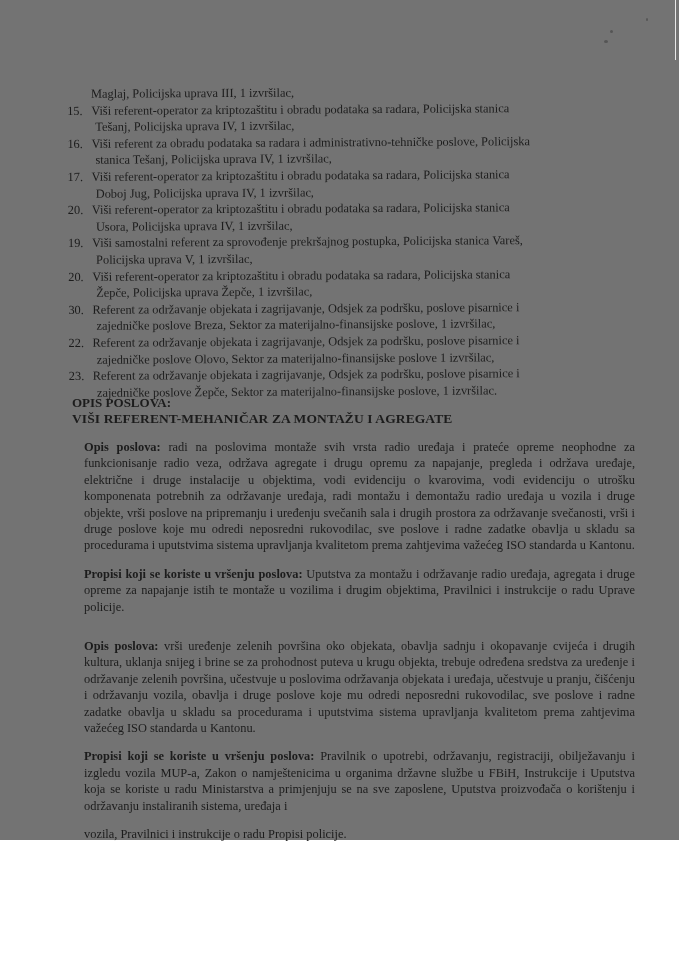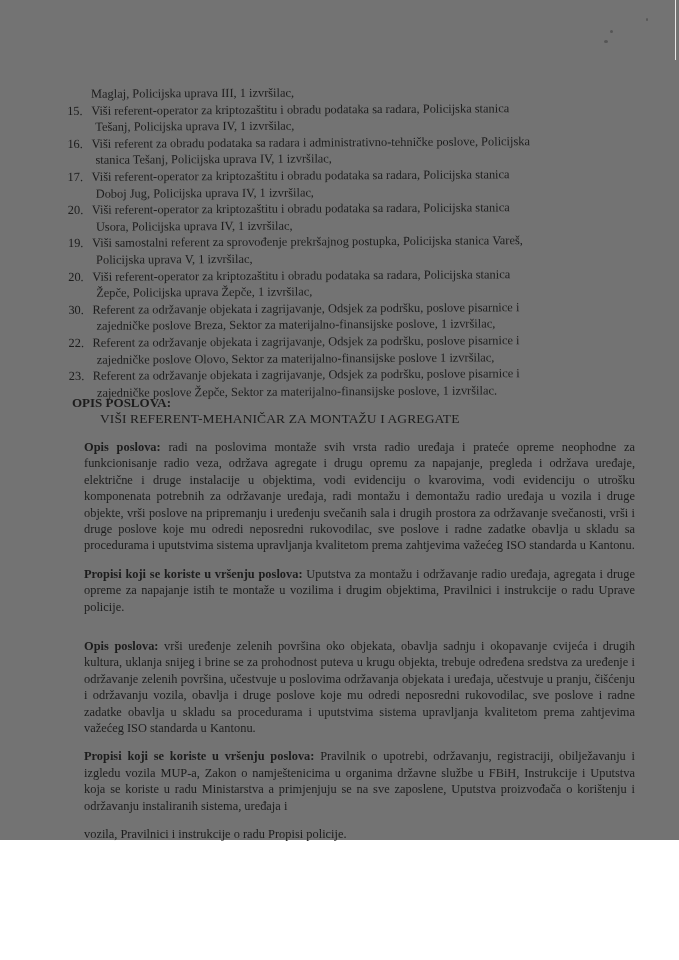--- a/index.html
+++ b/index.html
@@ -11,21 +11,21 @@
   .list { position: absolute; left: 67px; top: 86px; width: 570px; font-size: 12.4px; line-height: 16.6px;
           transform: rotate(-0.35deg); transform-origin: left top; }
   .li { position: relative; padding-left: 24px; }
   .li .num { position: absolute; left: 0; top: 0; }
   .li .l2 { padding-left: 4px; display: block; }
   .cont { padding-left: 24px; }
   .sec { position: absolute; left: 72px; width: 575px; font-size: 12.4px; }
   .sec p { margin: 12px; text-align: justify; line-height: 16.4px; }
   .h-opis { font-weight: bold; font-size: 13px; line-height: 16px; }
   .sub { text-decoration: underline; line-height: 15px; }
-  .title { font-weight: normal; font-size: 13.5px; line-height: 16px; letter-spacing: 0.1px; margin-left: 28px; }
+  .title { font-weight: bold; font-size: 13.5px; line-height: 16px; letter-spacing: 0.1px; }
   .b { font-weight: bold; }
   .pad { padding-left: 3px; }
 </style>
 </head>
 <body>
 
 <div class="page">
   <div class="mark" style="left:610px;top:30px;width:3px;height:3px;"></div>
   <div class="mark" style="left:604px;top:40px;width:4px;height:3px;"></div>
   <div class="mark" style="left:646px;top:18px;width:2px;height:3px;"></div>

